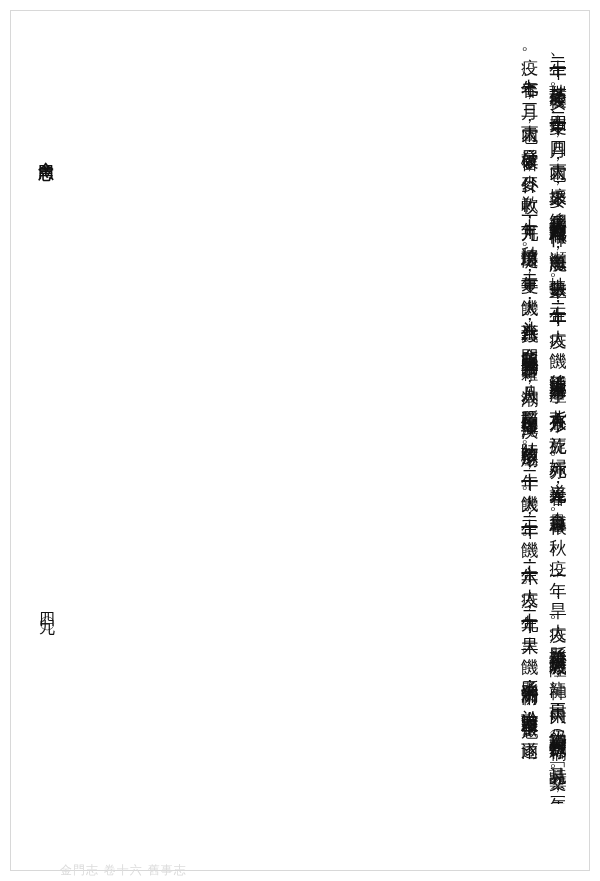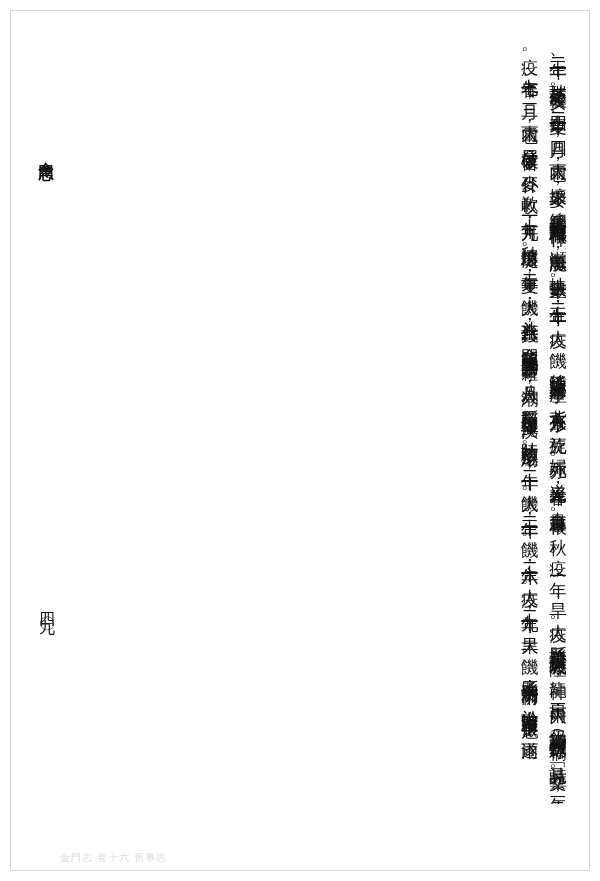--- a/index.html
+++ b/index.html
@@ -72,22 +72,22 @@
     writing-mode: vertical-rl;
     text-orientation: upright;
     font-size: 16px;
     letter-spacing: 3px;
     color: #111111;
   }
   
   #scan-artifact {
     position: absolute;
     left: 60px;
-    bottom: 16px;
-    font-size: 10px;
+    bottom: 2px;
+    font-size: 12px;
     color: #dcdcdc;
     letter-spacing: 1px;
     font-family: "DejaVu Sans", "Liberation Sans", sans-serif;
   }
 </style>
 </head>
 <body>
 
 <div id="page">
 

